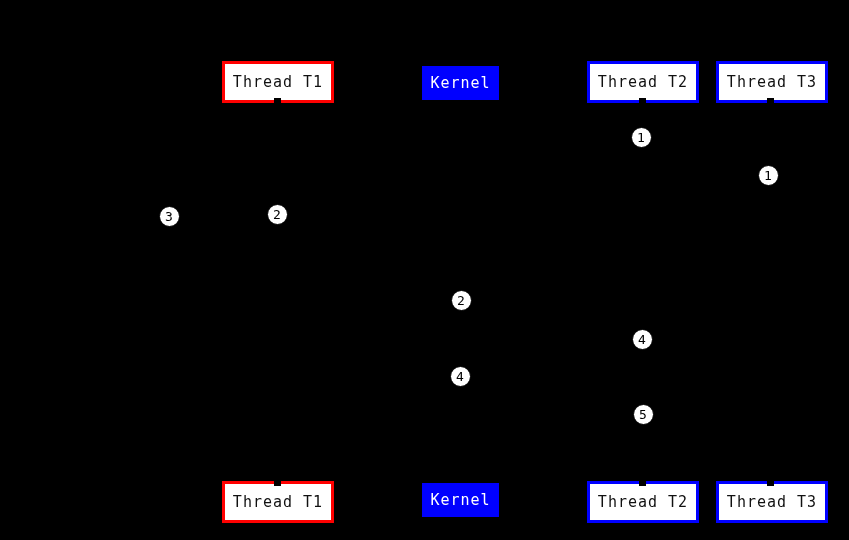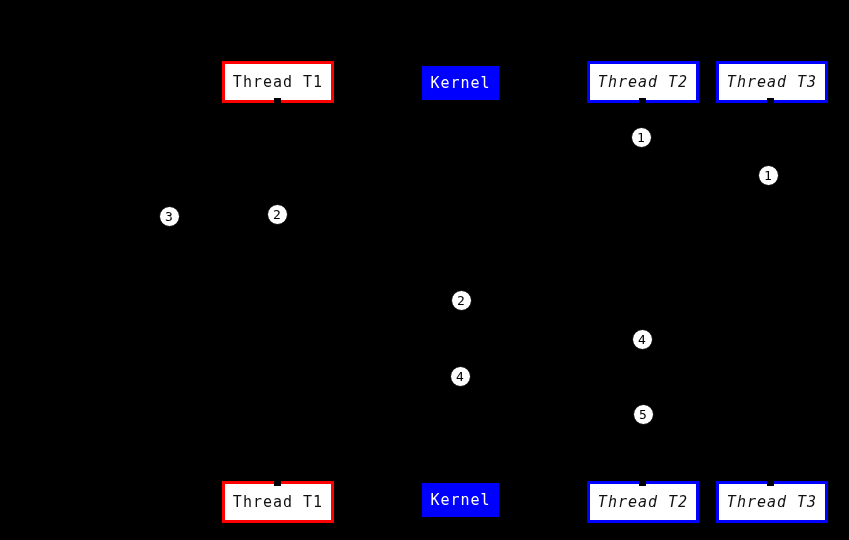--- a/index.html
+++ b/index.html
@@ -27,21 +27,20 @@
     justify-content: center;
     font-size: 15px;
     letter-spacing: 1px;
     white-space: nowrap;
   }
   .actor-box.red {
     border: 3px solid var(--red-border, #f00);
   }
   .actor-box.blue {
     border: 3px solid var(--blue-border, #00f);
-    font-style: italic;
   }
   .actor-box.kernel {
     background: var(--kernel-fill, #00f);
     color: var(--kernel-text, #fff);
     border: none;
     text-align: right;
   }
   .notch {
     position: absolute;
     width: 7px;

